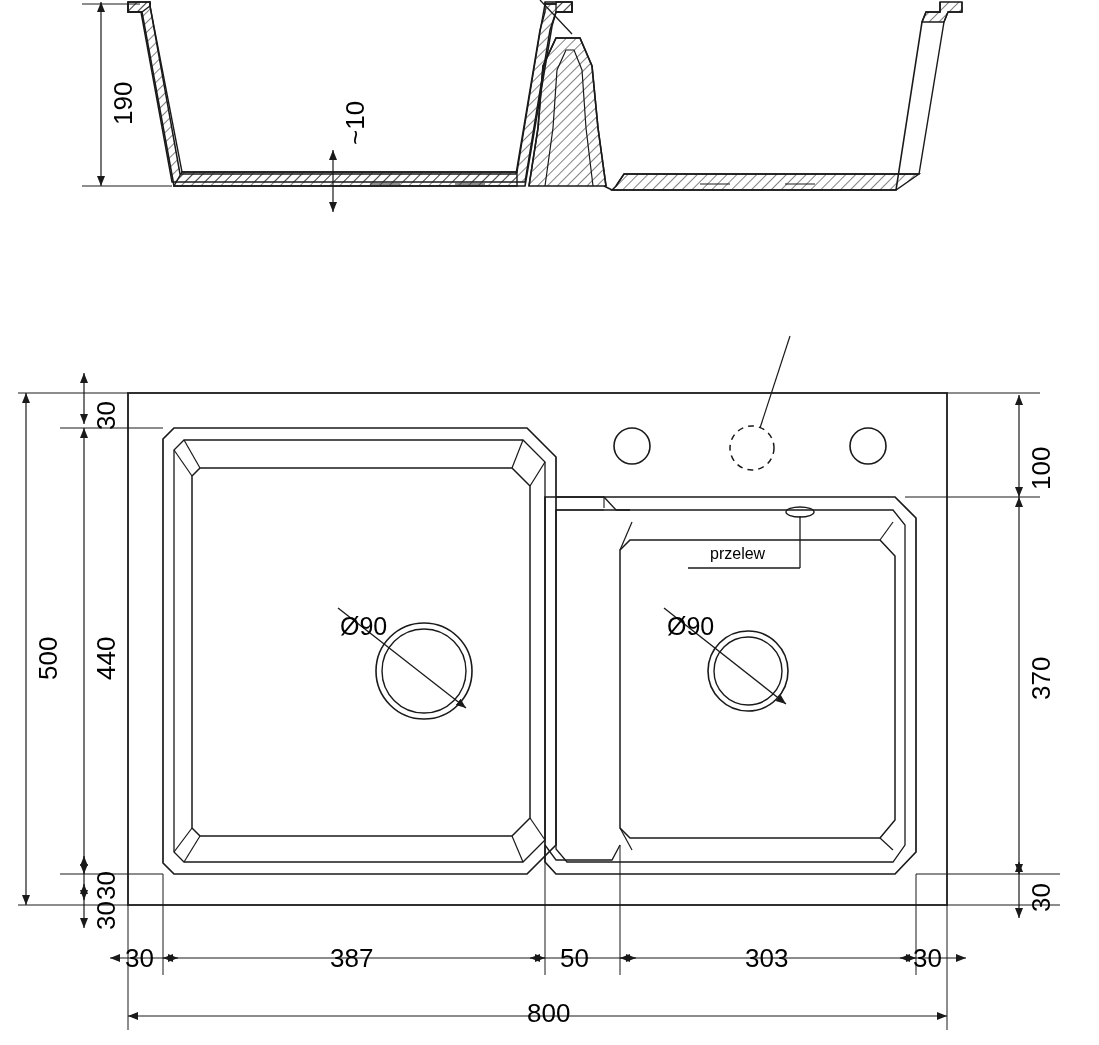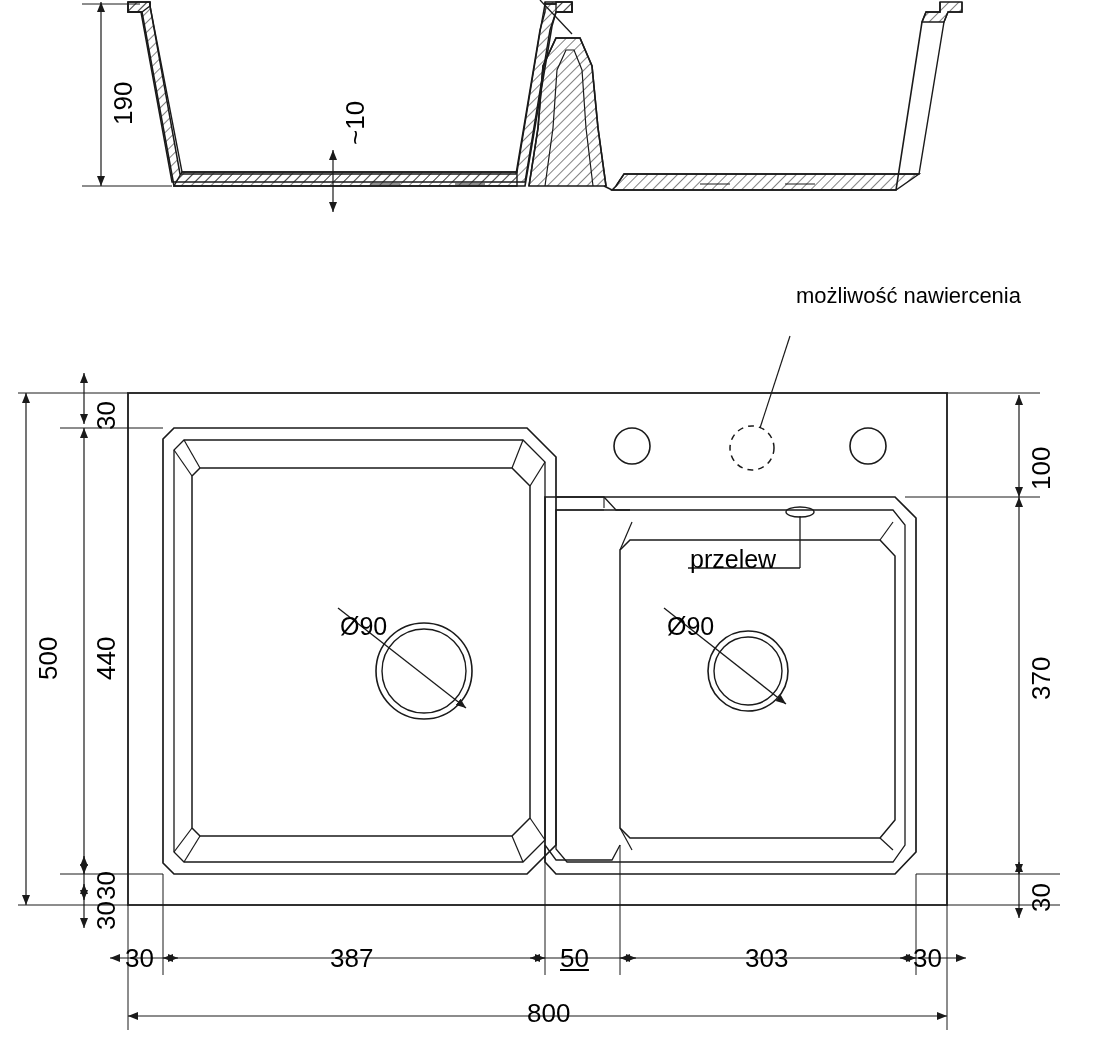--- a/index.html
+++ b/index.html
@@ -216,37 +216,36 @@
 
         <line x1="128" y1="1016" x2="947" y2="1016" stroke-width="1.2" marker-start="url(#arrowStart)" marker-end="url(#arrowEnd)"></line>
       </g>
     </g>
   </svg>
 
   <div class="dimtext vert" style="left:110px; top:125px; transform: rotate(-90deg);">190</div>
 
   <div class="dimtext vert" style="left:342px; top:145px; transform: rotate(-90deg);">~10</div>
 
-  <div class="label-note" style="left:796px; top:282px;">możliwość nawiercenia</div>
-
-  <div class="dia-text" style="left:690px; top:545px; font-size:25px;">przelew</div>
+
+  <div class="dia-text" style="left:710px; top:545px; font-size:16px;">przelew</div>
 
   <div class="dia-text" style="left:340px; top:612px; font-size:25px;">Ø90</div>
   <div class="dia-text" style="left:667px; top:612px; font-size:25px;">Ø90</div>
 
   <div class="dimtext vert" style="left:35px; top:680px; transform: rotate(-90deg);">500</div>
   <div class="dimtext vert" style="left:93px; top:680px; transform: rotate(-90deg);">440</div>
   <div class="dimtext vert" style="left:93px; top:430px; transform: rotate(-90deg);">30</div>
   <div class="dimtext vert" style="left:93px; top:900px; transform: rotate(-90deg);">30</div>
   <div class="dimtext vert" style="left:93px; top:930px; transform: rotate(-90deg);">30</div>
 
   <div class="dimtext vert" style="left:1028px; top:490px; transform: rotate(-90deg);">100</div>
   <div class="dimtext vert" style="left:1028px; top:700px; transform: rotate(-90deg);">370</div>
   <div class="dimtext vert" style="left:1028px; top:912px; transform: rotate(-90deg);">30</div>
 
   <div class="dimtext" style="left:125px; top:945px;">30</div>
   <div class="dimtext" style="left:330px; top:945px;text-align:right;">387</div>
-  <div class="dimtext" style="left:560px; top:945px;text-decoration:underline;">50</div>
+  <div class="dimtext" style="left:560px; top:945px;">50</div>
   <div class="dimtext" style="left:745px; top:945px;">303</div>
   <div class="dimtext" style="left:913px; top:945px;">30</div>
   <div class="dimtext" style="left:512px; top:1000px;margin-left:15px;">800</div>
 
 </div>
 
 </body></html>

